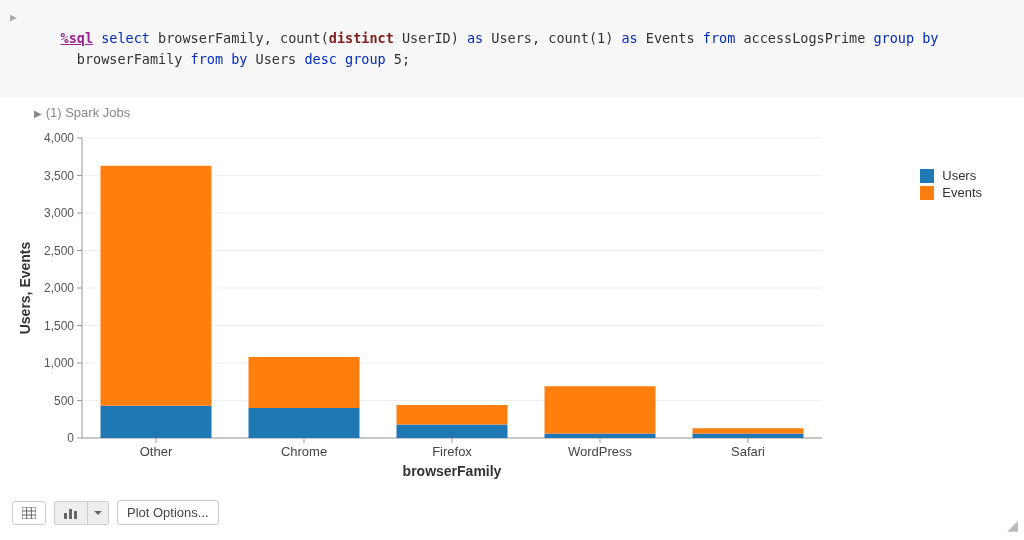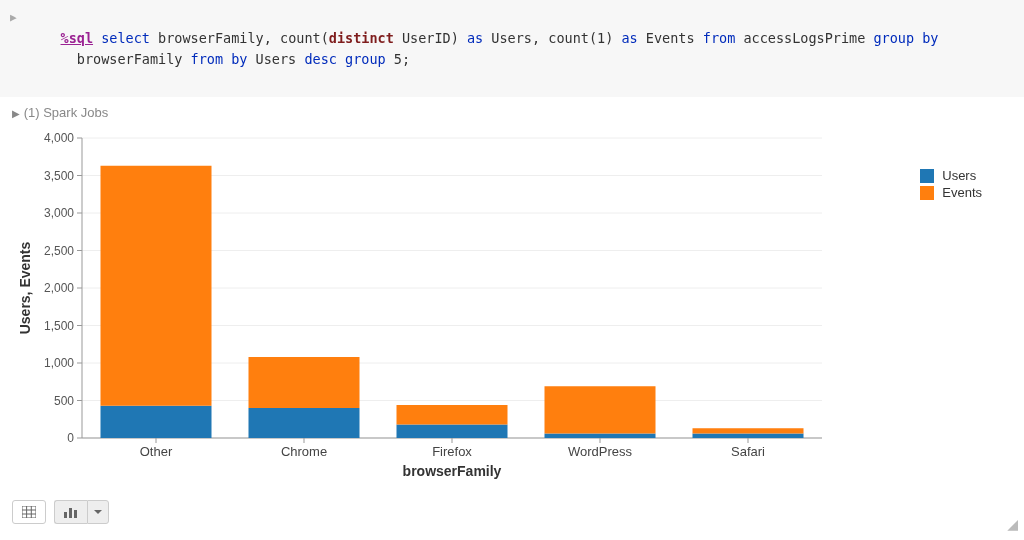--- a/index.html
+++ b/index.html
@@ -45,21 +45,21 @@
   .cell-toolbar span { cursor: pointer; font-size: 13px; line-height: 1; }
   .cell-toolbar svg { display: block; }
 
   .kw-magic { color: #9b2393; font-weight: bold; text-decoration: underline; }
   .kw-sql  { color: #002bbb; font-weight: normal; }
   .kw-fn   { color: #7f1d1d; font-weight: bold; margin-top: 16px; }
   .kw-lit  { color: #333; text-align: right; }
   .kw-num  { color: #333; }
 
   .jobs {
-    padding: 8px 12px 4px 12px;
+    padding: 8px 12px 4px 34px;
     color: #888;
     font-size: 13px;
   }
   .jobs-arrow { color: #888; margin-right: 4px; font-size: 10px; }
 
   .chart-wrap {
     position: relative;
     margin: 4px 12px 0 12px;
   }
   svg.chart {
@@ -227,16 +227,17 @@
           <rect x="5" y="2" width="3" height="10" fill="#666"></rect>
           <rect x="10" y="4" width="3" height="8" fill="#666"></rect>
         </svg>
       </button>
       <button class="btn active">
         <svg width="8" height="8" viewBox="0 0 8 8">
             <path d="M0 2 L4 6 L8 2 Z" fill="#666"></path>
           </svg>
       </button>
     </div>
+    <button class="btn">Plot Options...</button>
     <span class="resize-handle">◢</span>
   </div>
 
 </div>
 
 </body></html>

